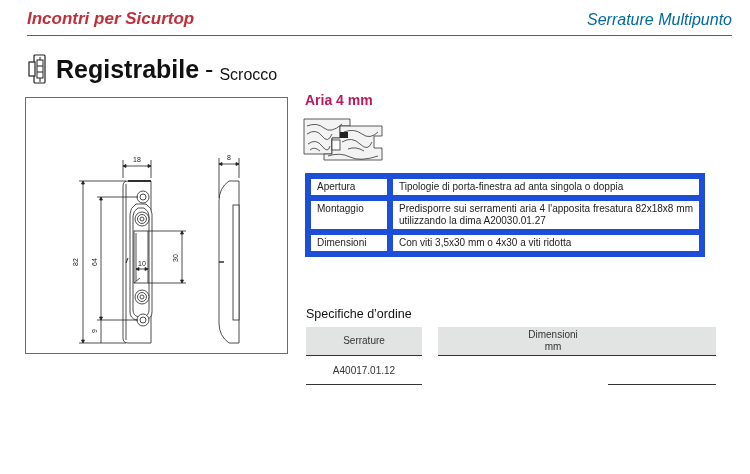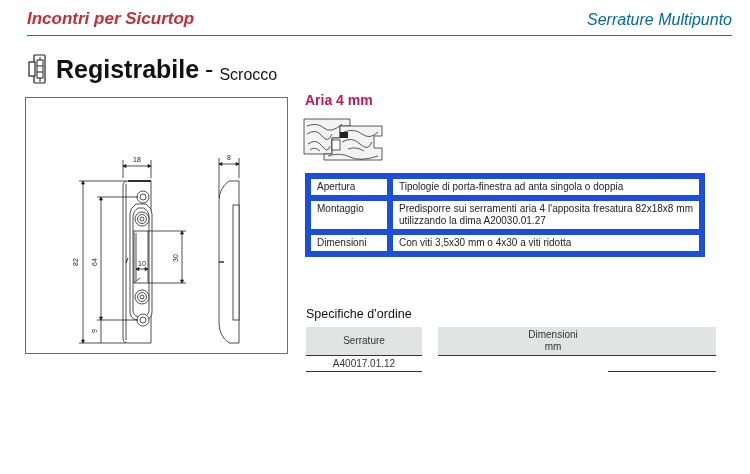--- a/index.html
+++ b/index.html
@@ -46,21 +46,21 @@
     .order-title {
       position: absolute; left: 306px; top: 307px; font-size: 12.5px; font-weight: normal; color: #111;
     }
     .order-grid { position: absolute; left: 306px; top: 327px; font-size: 10px; color: #333; }
     .ocol { position: absolute; top: 0; }
     .ohead {
       background: #e2e4e3; height: 29px; border-bottom: 1.5px solid #333;
       display: flex; align-items: center; justify-content: center; text-align: center; line-height: 12px;
     }
     .ocell {
-      height: 16px; border-bottom: 1.5px solid #333;
+      height: 29px; border-bottom: 1.5px solid #333;
       display: flex; align-items: center; justify-content: center;
     }
     .c1 { left: 0; width: 116px; }
     .c2 { left: 132px; width: 170px; }
     .c3 { left: 302px; width: 108px; }
     .c2 .ohead, .c2 .ocell { padding-left: 60px; }
   </style>
 </head>
 <body>
 

